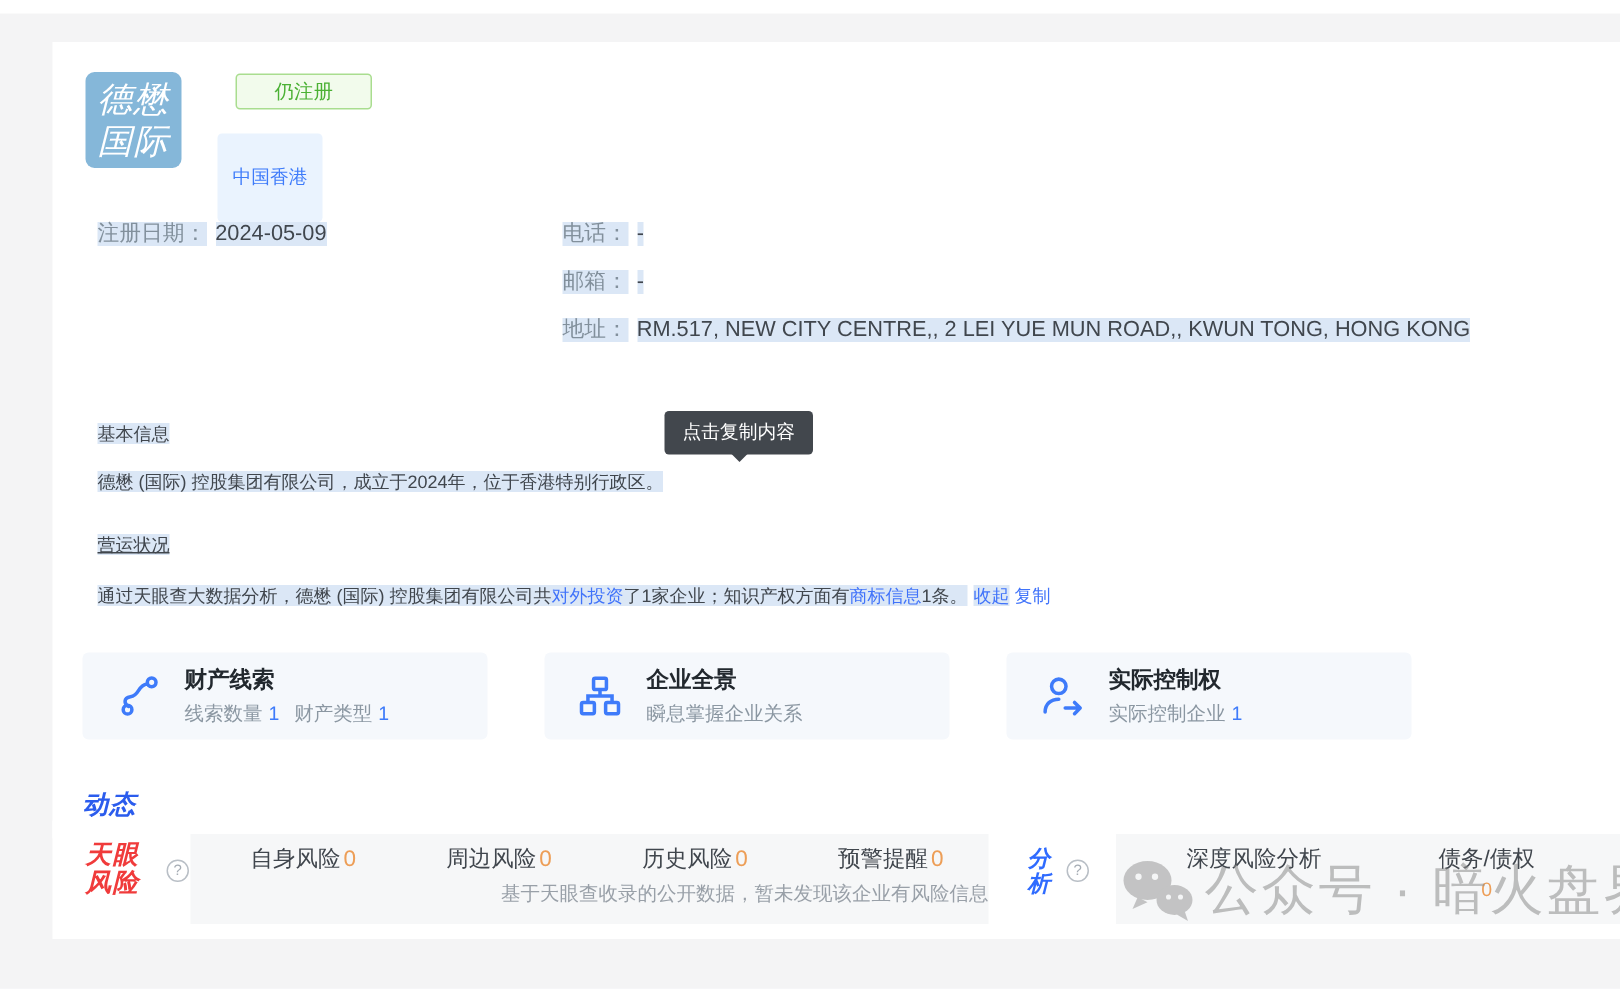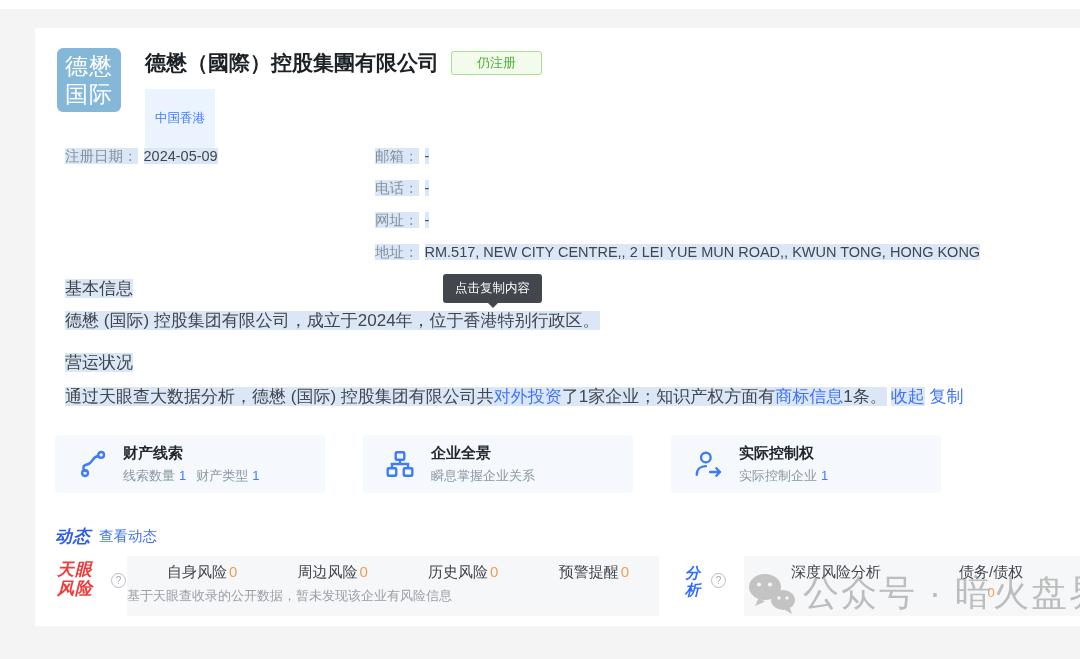--- a/index.html
+++ b/index.html
@@ -5,21 +5,21 @@
   * { margin:0; padding:0; box-sizing:border-box; }
   html,body { width:1080px; height:659px; overflow:hidden; background:#f4f4f5;
     font-family:"Liberation Sans","DejaVu Sans",sans-serif; position:relative; color:#40464d; }
   .top-strip { position:absolute; left:0; top:0; width:1080px; height:9px; background:#fff; }
   .main-card { position:absolute; left:35px; top:28px; width:1045px; height:531px; background:#fff; }
   .bottom-bar { position:absolute; left:35px; top:547px; width:1045px; height:79px; background:#fff;text-decoration:underline; }
 
   
   .logo { position:absolute; left:22px; top:20px; width:64px; height:64px; background:#85b7d9;
     border-radius:6px; color:#fff; font-size:23px; line-height:28px; text-align:center;
-    display:flex; flex-direction:column; justify-content:center; letter-spacing:1px; }
+    display:flex; flex-direction:column; justify-content:center; letter-spacing:1px;font-style:italic; }
   .title-row { position:absolute; left:110px; top:21px; display:flex; align-items:center; }
   .company-name { font-size:21px; font-weight:bold; color:#1b2126; }
   .status-badge { margin-left:12px; font-size:13px; color:#4bb134; background:#f2fbec;
     border:1px solid #a9dd8f; border-radius:3px; padding:2px 25px; }
   .region-tag { position:absolute; left:110px; top:61px; font-size:12.5px; color:#3e7bfa;
     background:#eaf3fe; border-radius:3px; padding:21px 10px; }
 
   
   .info-col { position:absolute; top:118px; }
   .info-col.left { left:30px; }
@@ -29,56 +29,56 @@
   .info-value { color:#40464d; margin-left:6px; }
   .hl { background:#dbe7f6; }
 
   
   .tooltip { position:absolute; left:408px; top:246px; background:#42474d; color:#fff;
     font-size:12.5px; padding:6px 12px; border-radius:3px; z-index:5; white-space:nowrap; }
   .tooltip:after { content:""; position:absolute; left:50%; bottom:-5px; margin-left:-6px;
     border-left:6px solid transparent; border-right:6px solid transparent; border-top:6px solid #42474d; }
 
   
-  .summary { position:absolute; left:30px; top:250px; font-size:17px; line-height:22px; }
+  .summary { position:absolute; left:30px; top:250px; font-size:12px; line-height:22px; }
   .sec-title { margin-bottom:10px; }
   .sec-text { margin-bottom:20px; }
-  .sec-title2 { margin-bottom:12px; }
+  .sec-title2 { margin-bottom:12px;text-decoration:underline; }
   a.blue { color:#4073fa; text-decoration:none; cursor:pointer; }
   .op-line a.blue { margin-left:0; }
   .op-actions { margin-left:4px; }
 
   
   .cards { position:absolute; left:20px; top:407px; display:flex;gap:24px; }
   .card { width:270px; height:58px; background:#f5f8fc; border-radius:4px; display:flex;
     align-items:center; padding-left:22px; margin-right:14px; cursor:pointer; }
   .card-icon { width:30px; height:30px; flex:0 0 30px; }
   .card-body { margin-left:16px; }
   .card-title { font-size:15px; font-weight:bold; color:#22282e; margin-bottom:4px; }
   .card-sub { font-size:13px; color:#8b97a2; }
   .card-sub .num { color:#3e7bfa; margin:0 10px 0 4px; }
 
   
-  .news { position:absolute; left:20px; top:497px; display:flex; align-items:center; }
+  .news { position:absolute; left:20px; top:497px; display:flex; align-items:flex-start;flex-direction:column; }
   .news-logo { font-size:17px; font-weight:bold; font-style:italic; color:#2b5ced; letter-spacing:1px; }
   .news-text { margin-left:30px; font-size:14.5px; color:#40464d; }
   .news-link { margin-left:8px; font-size:14.5px; }
 
   
   .risk-logo { position:absolute; left:22px; top:13px; font-size:17px; line-height:19px;
     font-weight:800; font-style:italic; color:#f03b3b; letter-spacing:1px; }
   .help { position:absolute; width:15px; height:15px; border:1.2px solid #b9bfc6; border-radius:50%;
     color:#a6adb5; font-size:10px; line-height:13px; text-align:center; cursor:pointer; }
   .help1 { left:76px; top:26px; }
   .help2 { left:676px; top:26px; }
   .panel1 { position:absolute; left:92px; top:9px; width:532px; height:60px; background:#f6f7f8; }
   .risk-items { display:flex; justify-content:space-between; padding:7px 30px 0 40px; }
   .risk-item { font-size:15px; color:#40464d; cursor:pointer; white-space:nowrap; }
   .risk-count { color:#ed9e57; margin-left:2px; }
-  .risk-note { text-align:left; margin-top:5px; font-size:13px; color:#99a0a8; }
+  .risk-note { text-align:right; margin-top:5px; font-size:13px; color:#99a0a8; }
   .analysis-logo { position:absolute; left:650px; top:17px; font-size:15px; line-height:17px;
     font-weight:800; font-style:italic; color:#2f6bff; }
   .panel2 { position:absolute; left:709px; top:9px; width:400px; height:60px; background:#f6f7f8; }
   .ana-items { display:flex; padding-top:7px; }
   .ana-item { font-size:15px; color:#40464d; cursor:pointer; white-space:nowrap; text-align:center; }
   .ana-item .cnt { display:block; font-size:13px; color:#ed9e57; margin-top:3px; min-height:15px; }
   .ana-1 { margin-left:47px; }
   .ana-2 { margin-left:78px; }
   .watermark { position:absolute; left:712px; top:22px; display:flex; align-items:center;
     z-index:6; opacity:0.55; pointer-events:none; }
@@ -90,40 +90,36 @@
 <div class="top-strip"></div>
 
 <div class="main-card">
 
   <div class="logo">
     <span>德懋</span>
     <span>国际</span>
   </div>
 
   <div class="title-row">
-    <span class="company-name">德懋（國際）控股集團有限公司</span>
     <span class="status-badge">仍注册</span>
   </div>
   <span class="region-tag">中国香港</span>
 
   <div class="info-col left">
     <div class="info-row">
       <span class="info-label hl">注册日期：</span><span class="info-value hl">2024-05-09</span>
     </div>
   </div>
 
   <div class="info-col right">
     <div class="info-row">
+      <span class="info-label hl">电话：</span><span class="info-value hl">-</span>
+    </div>
+    <div class="info-row">
       <span class="info-label hl">邮箱：</span><span class="info-value hl">-</span>
-    </div>
-    <div class="info-row">
-      <span class="info-label hl">电话：</span><span class="info-value hl">-</span>
-    </div>
-    <div class="info-row">
-      <span class="info-label hl">网址：</span><span class="info-value hl">-</span>
     </div>
     <div class="info-row">
       <span class="info-label hl">地址：</span><span class="info-value hl">RM.517, NEW CITY CENTRE,, 2 LEI YUE MUN ROAD,, KWUN TONG, HONG KONG</span>
     </div>
   </div>
 
   <div class="tooltip">点击复制内容</div>
 
   <div class="summary">
     <div class="sec-title"><span class="hl">基本信息</span></div>

